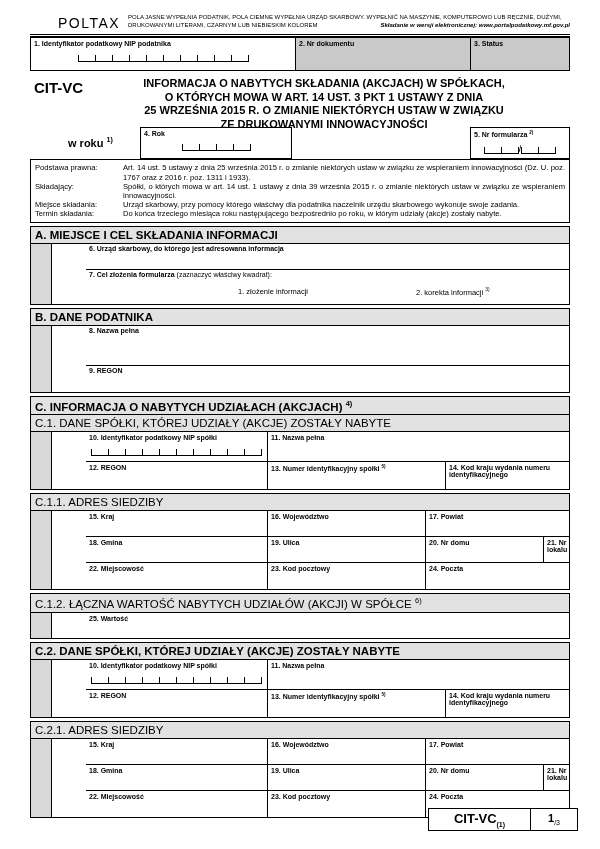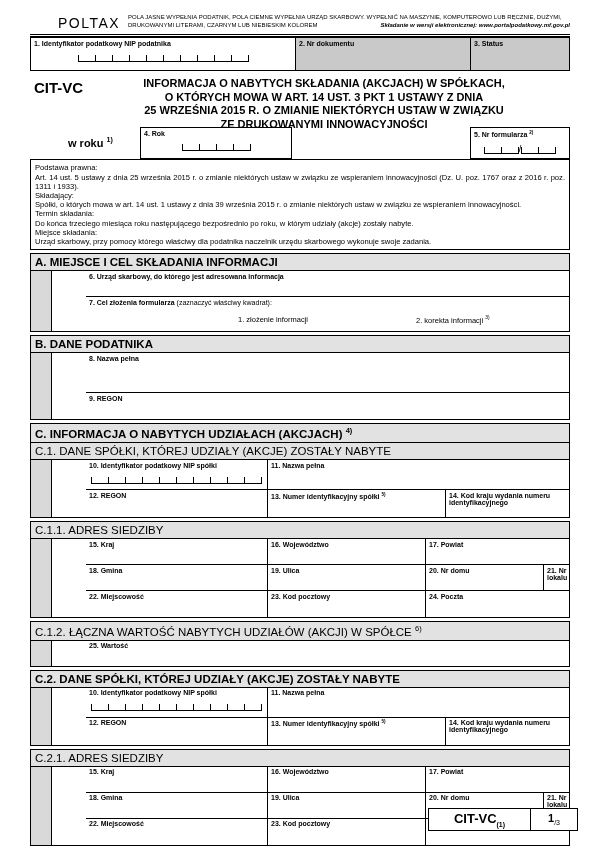--- a/index.html
+++ b/index.html
@@ -40,21 +40,21 @@
 
   
   .yearrow { position:relative; height:32px; }
   .wroku { position:absolute; left:38px; top:9px; font-size:11px; font-weight:bold; }
   .rokbox { position:absolute; left:110px; top:0; width:152px; height:32px; border:1px solid #000; background:#fff; }
   .nrbox { position:absolute; right:0; top:0; width:100px; height:32px; border:1px solid #000; background:#fff; }
   .nr-combs { text-align:center; margin-top:6px; font-size:9px; }
 
   
   .legal { border:1.2px solid #000; font-size:7.6px; line-height:9.2px; padding:3px 4px 3px 4px; }
-  .legal .lrow { display:flex;flex-direction:column; }
+  .legal .lrow { display:flex; }
   .legal .llabel { width:88px; flex:none; }
   .legal .ltext { flex:1; text-align:justify; }
 
   
   .gap { height:3px; }
   .sec { border:1.4px solid #000; }
   .secbar { background:#e2e2e2; font-size:11.5px; font-weight:bold; padding:2px 0 2px 4px; border-bottom:1px solid #000; }
   .secbar.sub { font-weight:normal; font-size:11.5px; }
   .secbody { display:flex;gap:34px; }
   .strip { width:21px; flex:none; background:#d9d9d9; border-right:1px solid #000; }
@@ -130,26 +130,26 @@
   <div class="legal">
     <div class="lrow">
       <div class="llabel">Podstawa prawna:</div>
       <div class="ltext">Art. 14 ust. 5 ustawy z dnia 25 września 2015 r. o zmianie niektórych ustaw w związku ze wspieraniem innowacyjności (Dz. U. poz. 1767 oraz z 2016 r. poz. 1311 i 1933).</div>
     </div>
     <div class="lrow">
       <div class="llabel">Składający:</div>
       <div class="ltext">Spółki, o których mowa w art. 14 ust. 1 ustawy z dnia 39 września 2015 r. o zmianie niektórych ustaw w związku ze wspieraniem innowacyjności.</div>
     </div>
     <div class="lrow">
+      <div class="llabel">Miejsce składania:</div>
+      <div class="ltext">Urząd skarbowy, przy pomocy którego właściwy dla podatnika naczelnik urzędu skarbowego wykonuje swoje zadania.</div>
+    </div>
+    <div class="lrow">
       <div class="llabel">Termin składania:</div>
       <div class="ltext">Do końca trzeciego miesiąca roku następującego bezpośrednio po roku, w którym udziały (akcje) zostały nabyte.</div>
-    </div>
-    <div class="lrow">
-      <div class="llabel">Miejsce składania:</div>
-      <div class="ltext">Urząd skarbowy, przy pomocy którego właściwy dla podatnika naczelnik urzędu skarbowego wykonuje swoje zadania.</div>
     </div>
   </div>
 
   <div class="gap"></div>
 
   <div class="sec">
     <div class="secbar">A. MIEJSCE I CEL SKŁADANIA INFORMACJI</div>
     <div class="secbody">
       <div class="strip"></div>
       <div class="fields">

